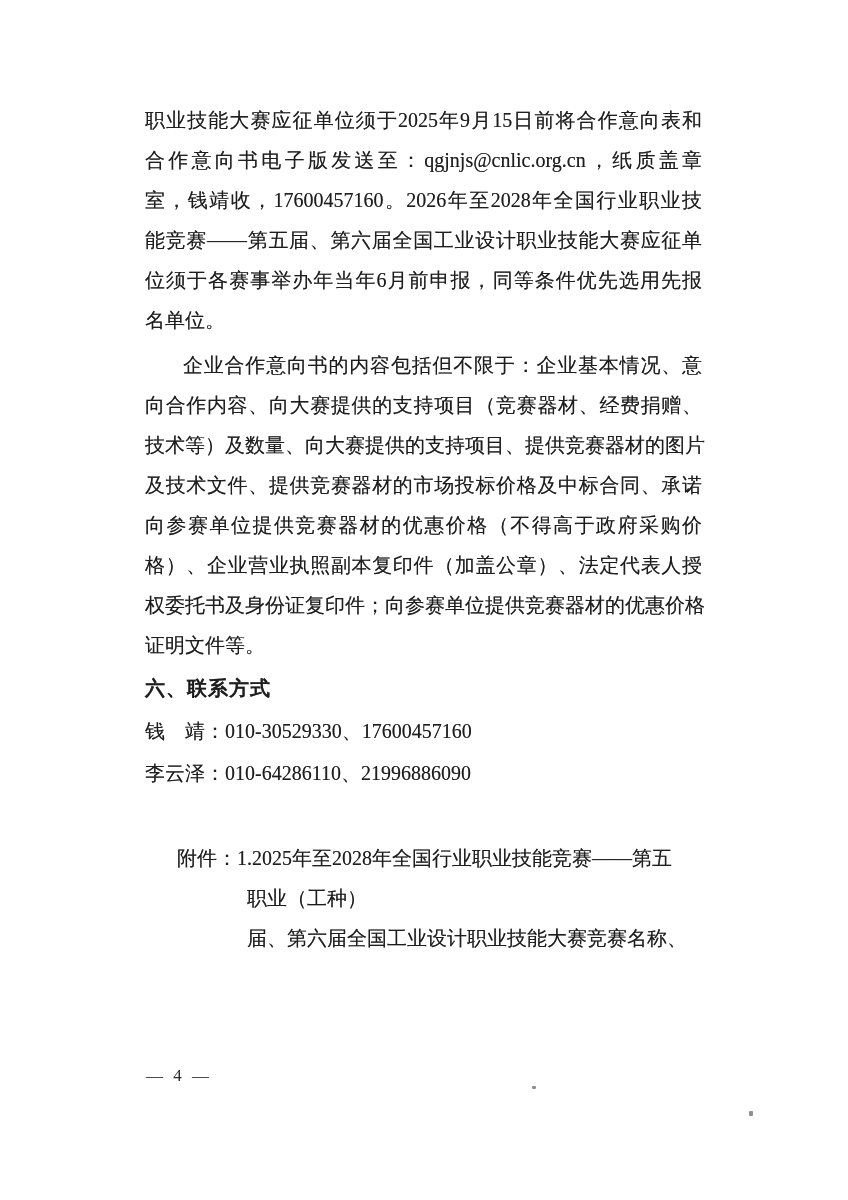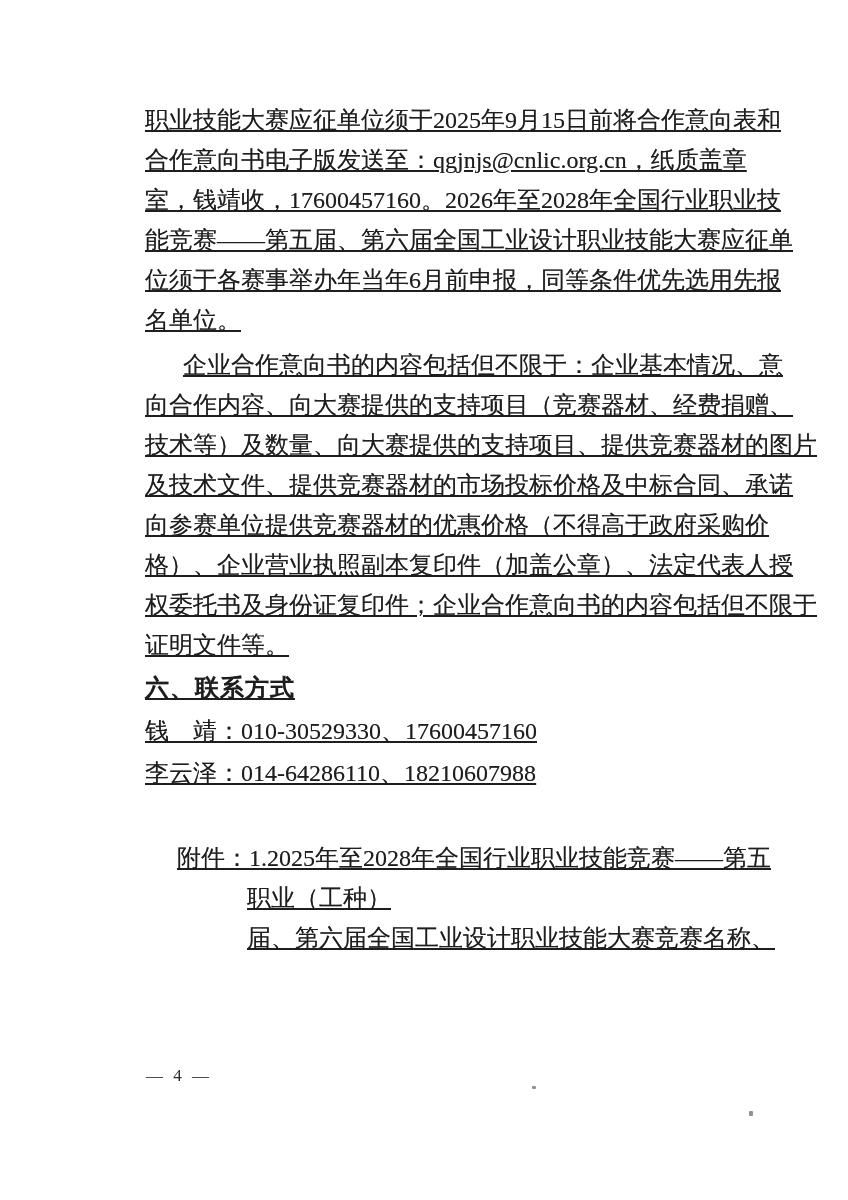--- a/index.html
+++ b/index.html
@@ -10,23 +10,22 @@
     background: #ffffff;
     overflow: hidden;
     font-family: "Liberation Serif", serif;
     color: #1e1e1e;
   }
   .content {
     position: absolute;
     left: 145px;
     top: 100px;
     width: 557px;
-    font-size: 24px;
+    font-size: 20px;
     text-shadow: 0 0 0.5px rgba(20,20,20,0.55);
-    text-decoration: underline;
   }
   .ln {
     line-height: 40px;
     height: 40px;
     text-align: justify;
     text-align-last: justify;
     white-space: nowrap;
   }
   .ln.end { text-align-last: left; }
   .ln.ind { text-indent: 38px; }
@@ -80,29 +79,29 @@
       <div class="ln end">名单位。</div>
     </div>
 
     <div class="para2">
       <div class="ln ind">企业合作意向书的内容包括但不限于：企业基本情况、意</div>
       <div class="ln">向合作内容、向大赛提供的支持项目（竞赛器材、经费捐赠、</div>
       <div class="ln">技术等）及数量、向大赛提供的支持项目、提供竞赛器材的图片</div>
       <div class="ln">及技术文件、提供竞赛器材的市场投标价格及中标合同、承诺</div>
       <div class="ln">向参赛单位提供竞赛器材的优惠价格（不得高于政府采购价</div>
       <div class="ln">格）、企业营业执照副本复印件（加盖公章）、法定代表人授</div>
-      <div class="ln">权委托书及身份证复印件；企业合作意向书的内容包括但不限于</div>
+      <div class="ln">权委托书及身份证复印件；向参赛单位提供竞赛器材的优惠价格</div>
       <div class="ln end">证明文件等。</div>
     </div>
 
     <div class="heading">六、联系方式</div>
 
     <div class="contacts">
       <div class="cln">钱　靖：010-30529330、17600457160</div>
-      <div class="cln">李云泽：014-64286110、18210607988</div>
+      <div class="cln">李云泽：010-64286110、21996886090</div>
     </div>
 
     <div class="attach">
       <div class="aln a1">附件：1.2025年至2028年全国行业职业技能竞赛——第五</div>
       <div class="aln a3">职业（工种）</div>
       <div class="aln a2">届、第六届全国工业设计职业技能大赛竞赛名称、</div>
     </div>
 
   </div>
 

